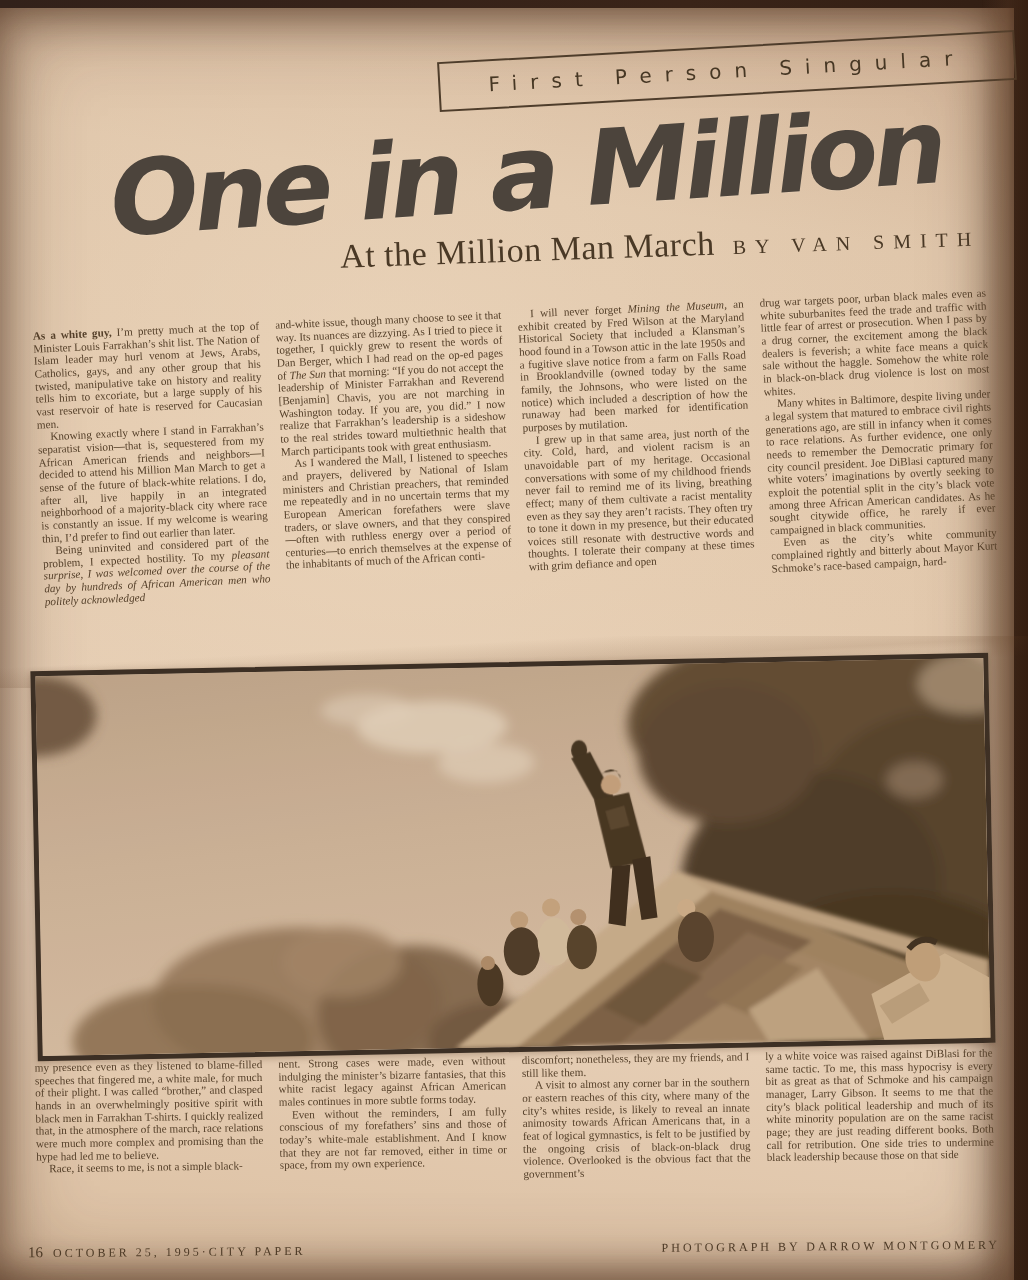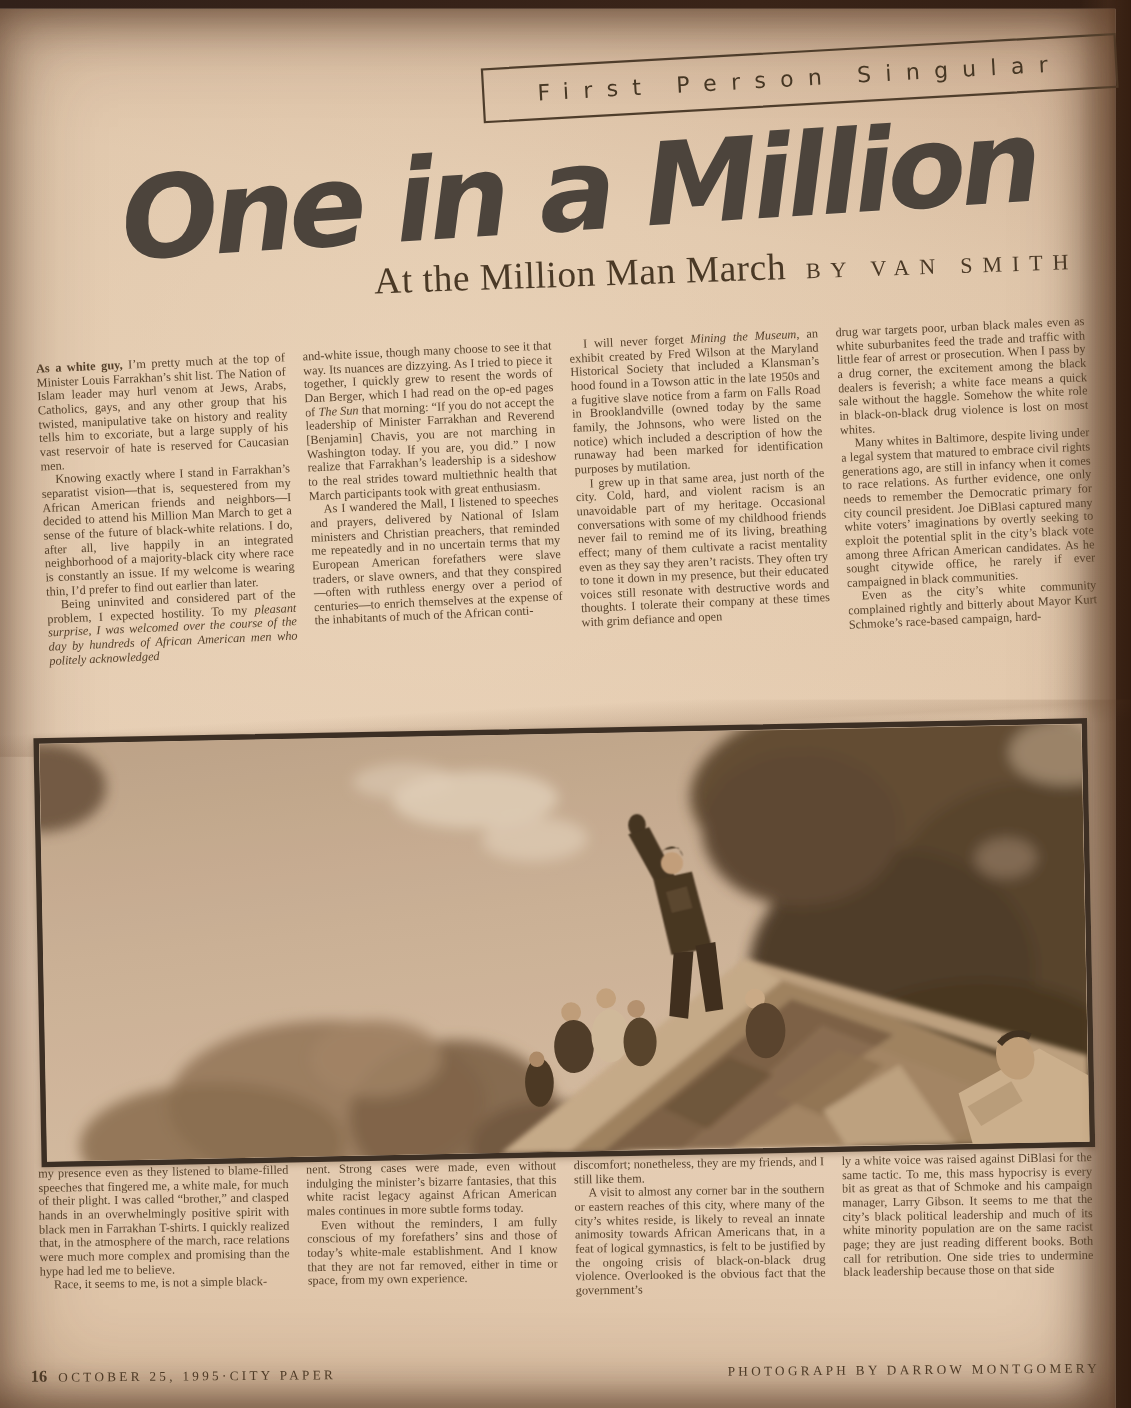--- a/index.html
+++ b/index.html
@@ -48,21 +48,21 @@
 
   
   .photo-frame{left:34px;top:662px;width:948px;height:380px;transform:rotate(-1.1deg);
     border:5px solid #3c2f24;box-shadow:0 2px 6px rgba(60,30,12,.25), inset 0 0 0 1px rgba(235,215,190,.35);
     background:#cdb49a;overflow:hidden;}
   .photo-frame svg{display:block;width:100%;height:100%;}
 
   
   .footer{left:28px;top:1240px;width:972px;transform:rotate(-0.5deg);
     display:flex;justify-content:space-between;align-items:baseline;color:#4d3a26;}
-  .footer .pgnum{font-weight:bold;font-size:15px;margin-right:10px;}
+  .footer .pgnum{font-weight:normal;font-size:15px;margin-right:10px;}
   .footer .issue,.footer .credit{font-size:12px;letter-spacing:3px;}
   .footer .left{display:flex;align-items:baseline;}
 </style>
 </head>
 <body>
 
 <div class="scene">
   <div class="paper"></div>
   <div class="crease"></div>
 

